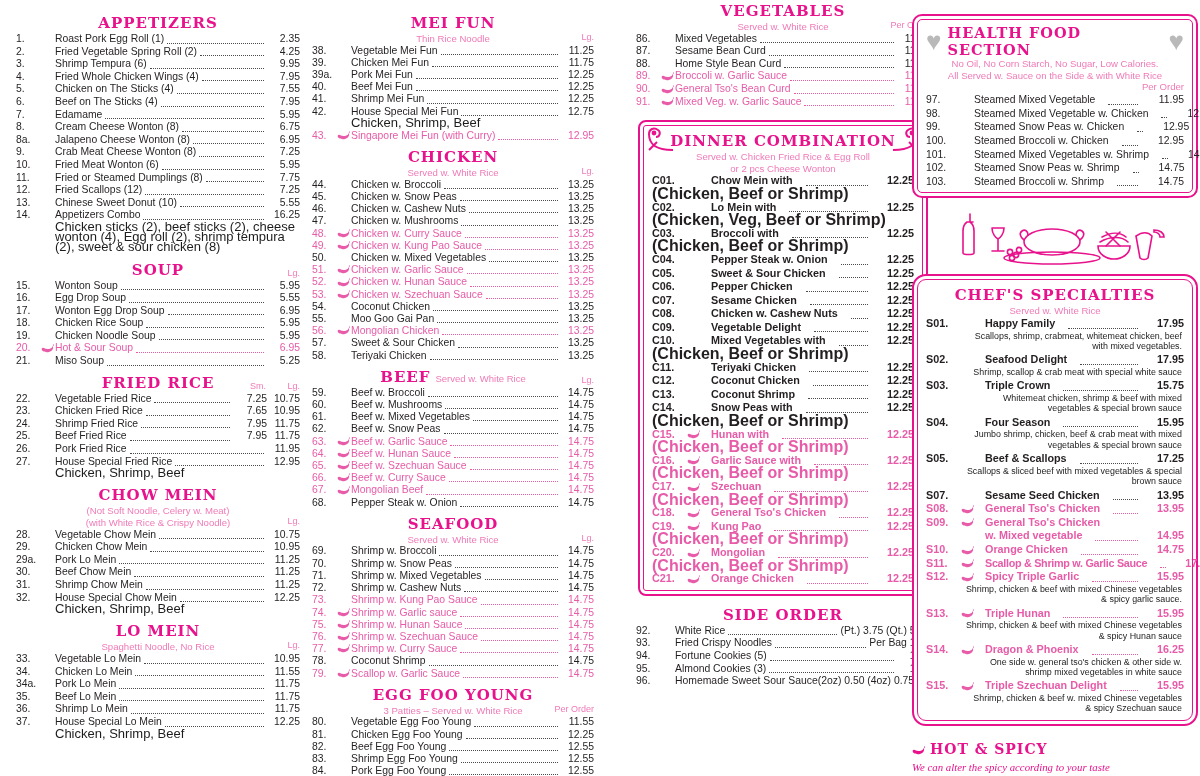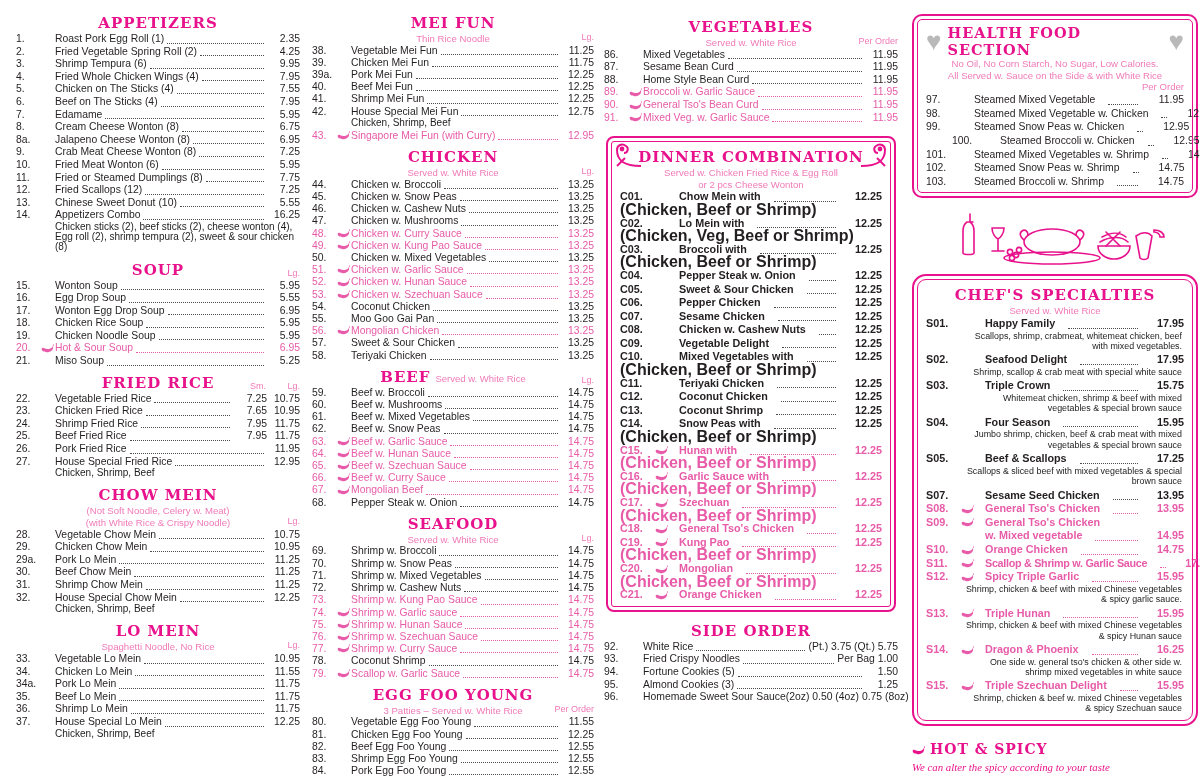--- a/index.html
+++ b/index.html
@@ -8,21 +8,21 @@
     --sub:#f07ab8;       
     --ink:#231f20;       
   }
   *{margin:0;padding:0;box-sizing:border-box;}
   body{background:#888;}
   .page{position:relative;width:1200px;height:776px;background:#ffffff;overflow:hidden;
         font-family:"Liberation Sans",sans-serif;color:var(--ink);}
   .col{position:absolute;top:0;display:flex;flex-direction:column;}
   #col1{left:16px;width:284px;padding-top:12px;}
   #col2{left:312px;width:282px;padding-top:12px;}
-  #col3{left:604px;width:294px;padding-top:16px;}
+  #col3{left:636px;width:294px;padding-top:0;}
   #col4{left:912px;width:286px;padding-top:14px;}
 
   .sec{margin-bottom:4px;}
   .trow{position:relative;text-align:center;margin:2px 0 1px;}
   .title{font-family:"DejaVu Serif","Liberation Serif",serif;font-weight:bold;color:var(--acc);
          font-size:15px;letter-spacing:1px;}
   .inline-sub{color:var(--sub);font-size:9.5px;margin-left:5px;}
   .srow{position:relative;text-align:center;color:var(--sub);font-size:9.6px;line-height:11.6px;}
   .labels{position:absolute;right:0;bottom:1px;display:flex;}
   .label{min-width:34px;text-align:right;color:var(--sub);font-size:9px;}
@@ -32,21 +32,21 @@
   .num{flex:none;width:26px;}
   .slot{flex:none;width:13px;position:relative;}
   .slot svg{position:absolute;left:-1px;bottom:2px;}
   .name{white-space:nowrap;}
   .lead{flex:1;min-width:6px;border-bottom:1.5px dotted #4a4a4a;margin:0 3px 2px 3px;}
   .price{flex:none;min-width:33px;text-align:right;}
   .price.sm{width:34px;}
   .row.pink, .row.pink .name, .row.pink .price, .row.pink .num{color:var(--pinkitem);}
   .row.pink .lead{border-color:var(--pinkitem);}
   .row.b{font-weight:bold;font-size:10.8px;}
-  .desc{font-size:10px;line-height:10.2px;margin:0 2px 2px 39px;color:#1d1d1d;}
+  .desc{font-size:13px;line-height:10.2px;margin:0 2px 2px 39px;color:#1d1d1d;}
   .paren{font-weight:bold;font-size:16px;line-height:12.6px;}
   .paren.pink{color:var(--pinkitem);}
 
   .box{position:relative;border:2px solid var(--acc);outline:1px solid var(--acc);outline-offset:-6px;
        padding:10px 12px 8px;background:#fff;}
   .box.dinner{border-radius:8px;margin:8px 2px 8px;padding-top:8px;}
   .box.health{border-radius:10px;margin:0 0 4px;padding:8px 12px 8px;}
   .box.chef{border-radius:14px;margin:4px 0 6px;padding:8px 12px 8px;}
   .box .row{line-height:13.6px;gap:10px;}
   .box .desc{margin-left:39px;font-size:8.9px;line-height:10.4px;text-align:right;}
@@ -1185,21 +1185,21 @@
           <span class="price">12.95</span>
         </div>
         <div class="row">
           <span class="num" style="width: 24px;">99.</span>
           <span class="slot" style="width: 4px;"></span>
           <span class="name">Steamed Snow Peas w. Chicken</span>
           <span class="lead"></span>
           <span class="price">12.95</span>
         </div>
         <div class="row">
-          <span class="num" style="width: 24px; margin-left: 26px;">100.</span>
+          <span class="num" style="width: 24px;">100.</span>
           <span class="slot" style="width: 4px;"></span>
           <span class="name">Steamed Broccoli w. Chicken</span>
           <span class="lead"></span>
           <span class="price">12.95</span>
         </div>
         <div class="row">
           <span class="num" style="width: 24px;">101.</span>
           <span class="slot" style="width: 4px;"></span>
           <span class="name">Steamed Mixed Vegetables w. Shrimp</span>
           <span class="lead"></span>

